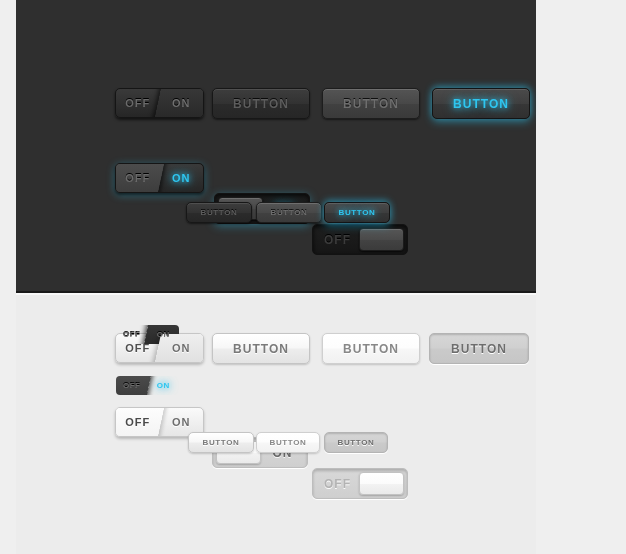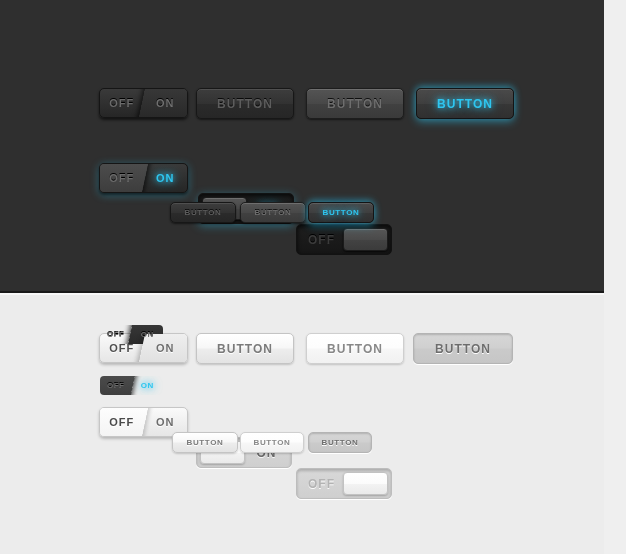--- a/index.html
+++ b/index.html
@@ -4,21 +4,21 @@
 <style>
   html,body{margin:0;padding:0;}
   body{
     width:626px;height:554px;overflow:hidden;
     font-family:"Liberation Sans", sans-serif;
     background:#efefef;
   }
   .stage{position:relative;width:626px;height:554px;}
 
   
-  .section{position:absolute;left:0;width:604px;}
+  .section{position:absolute;left:16px;width:520px;}
   .section.dark{top:0;height:293px;background:#2f2f2f;}
   .section.dark:after{content:"";position:absolute;left:0;bottom:0;width:100%;height:2px;background:#1a1a1a;}
   .section.light{top:293px;height:261px;background:#ececec;}
   .section.light:before{content:"";position:absolute;left:0;top:0;width:100%;height:2px;background:#f8f8f8;}
 
   .abs{position:absolute;}
 
   
   .ctl{
     box-sizing:border-box;

